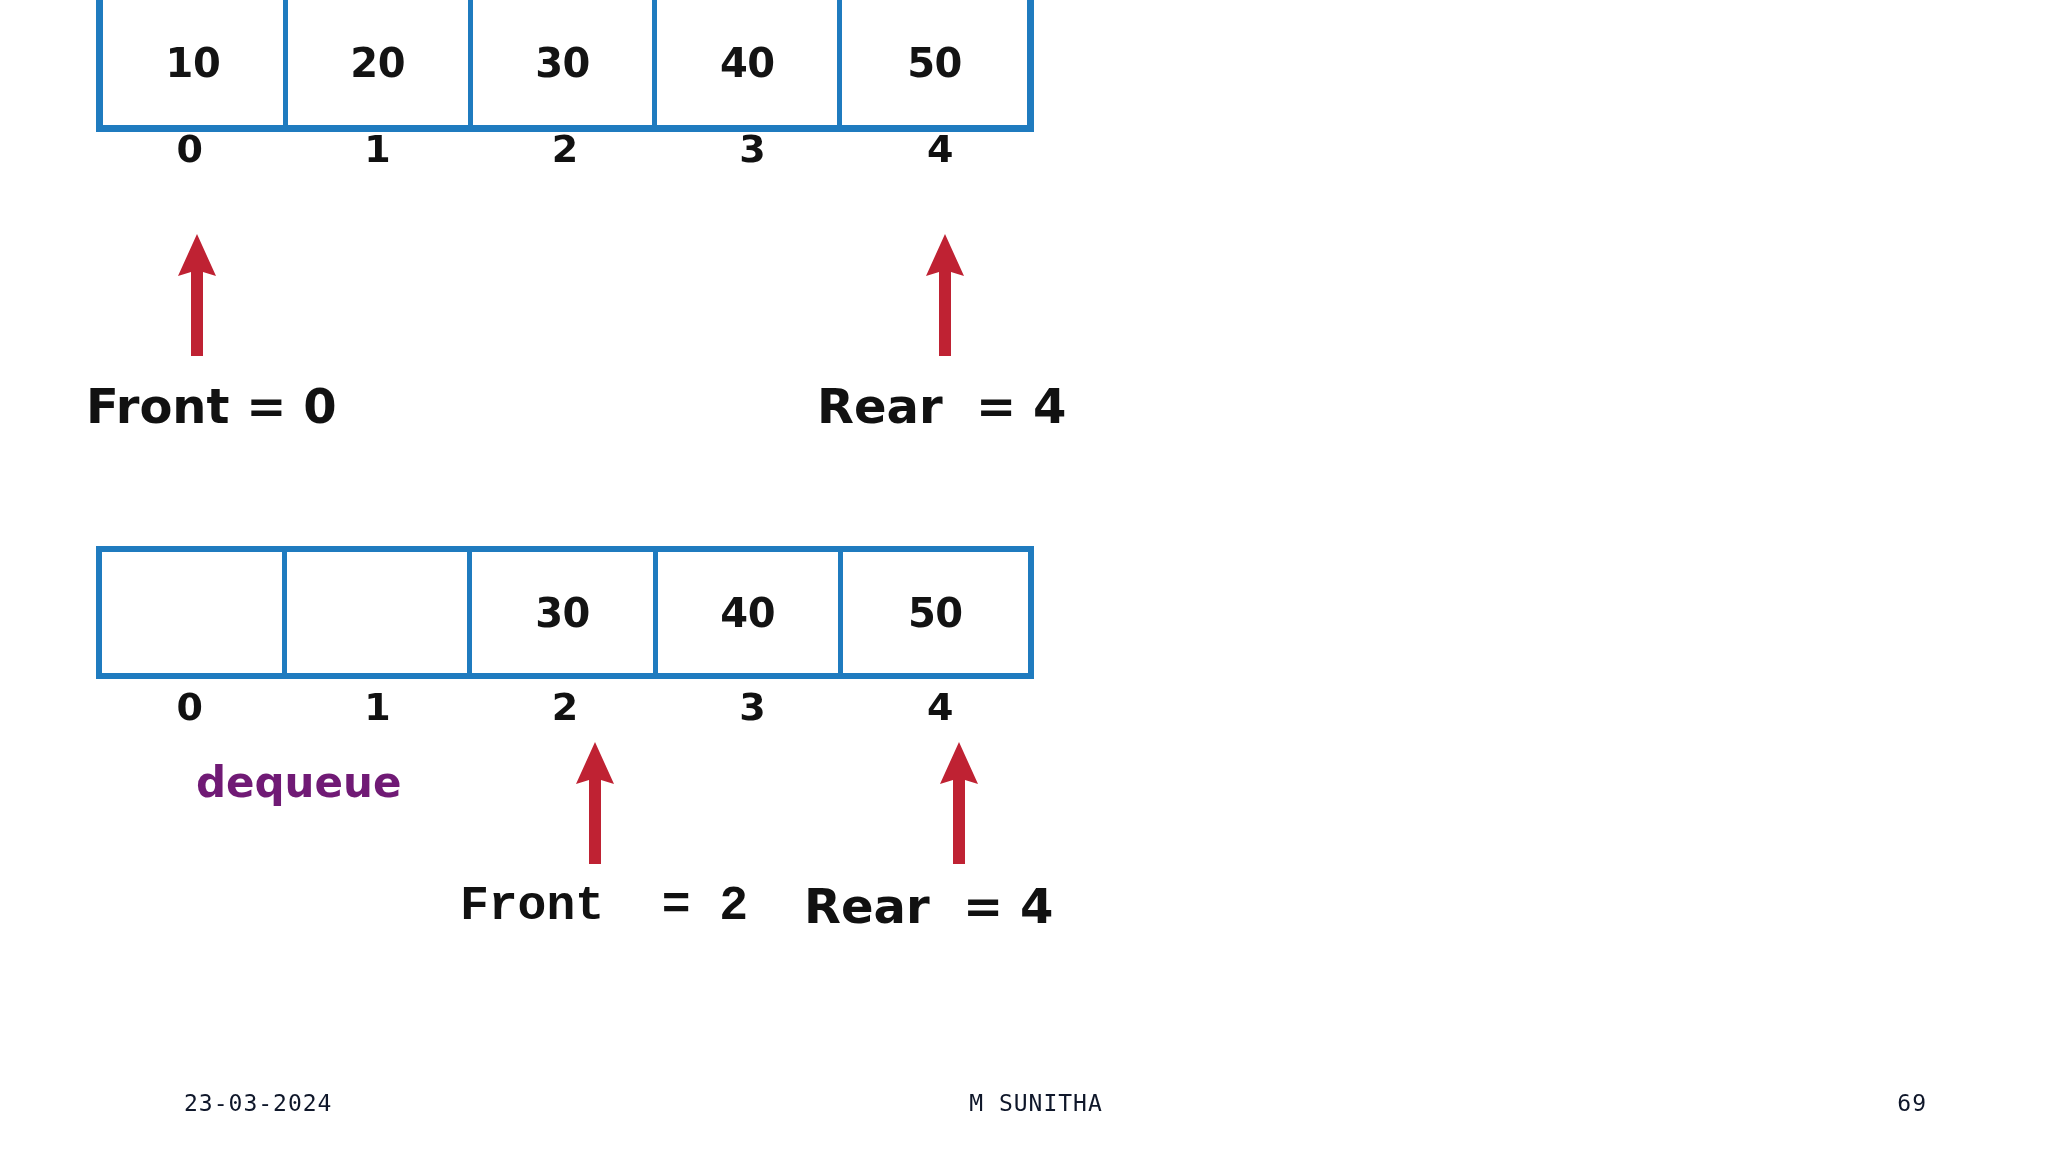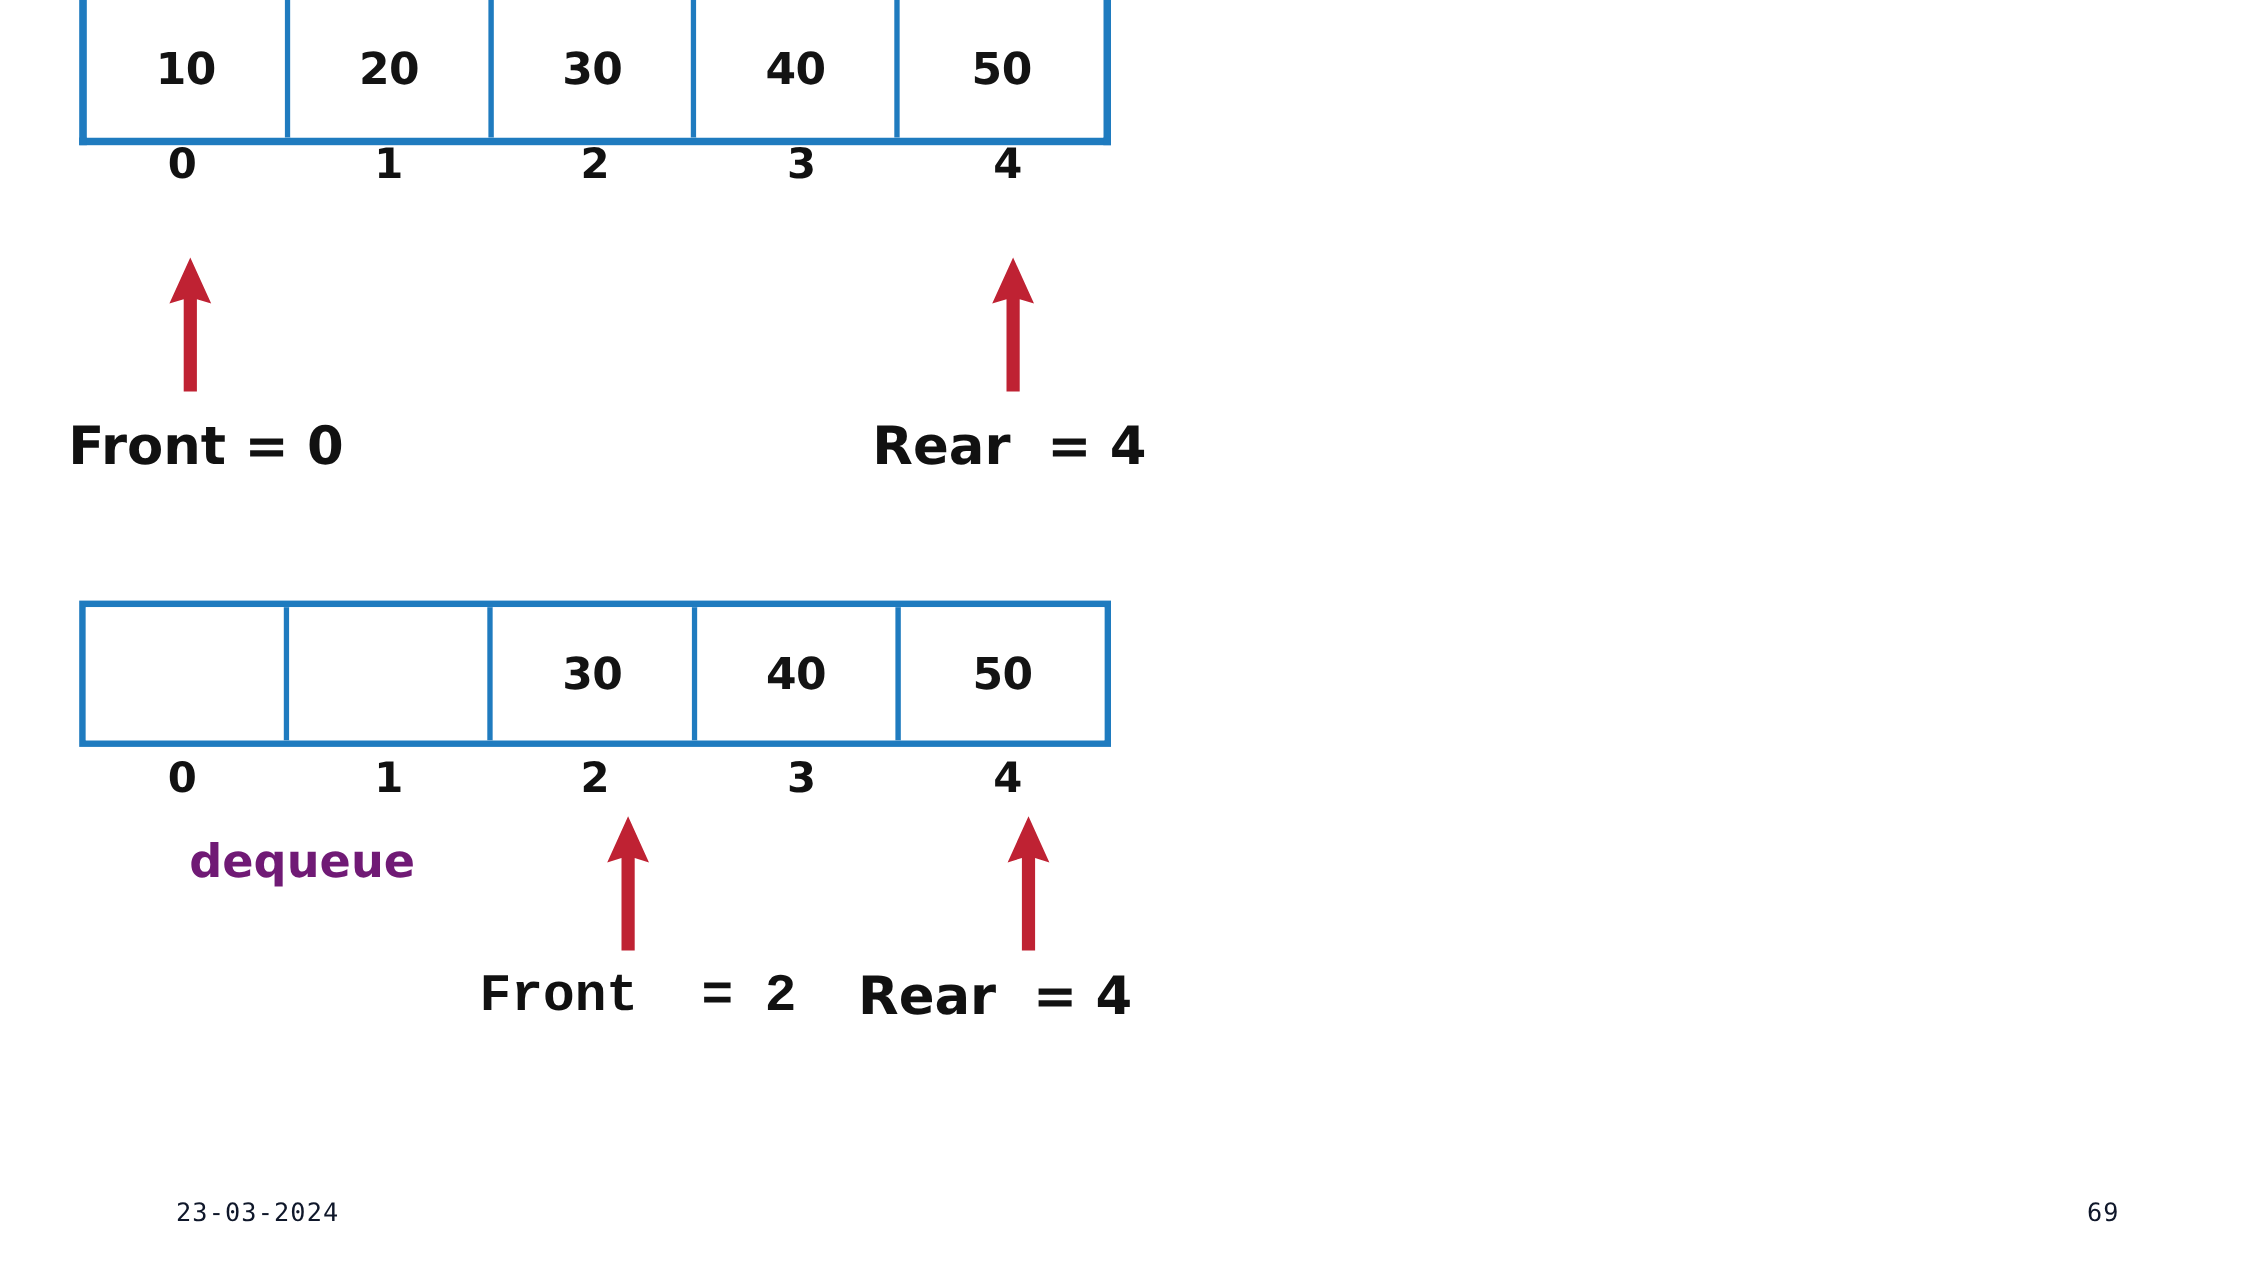--- a/index.html
+++ b/index.html
@@ -14,20 +14,21 @@
     position: relative;
     overflow: hidden;
     font-family: "Liberation Sans", sans-serif;
     background: #ffffff;
   }
 
   .slide {
     position: absolute;
     inset: 0;
     background: #ffffff;
+    margin-left: 24px;
   }
 
   
   .array {
     position: absolute;
     display: flex;
     box-sizing: border-box;
   }
   .cell {
     box-sizing: border-box;
@@ -204,16 +205,17 @@
       <polygon points="23,2 42,44 29,40 29,124 17,124 17,40 4,44" fill="#bf2233"></polygon>
     </svg>
   </div>
 
   <div class="caption" style="left:436px; top:882px;font-family:Liberation Mono, monospace;">Front  = 2</div>
 
   <div class="caption" style="left:780px; top:882px;">Rear  = 4</div>
 
   <div class="footer">
     <div class="footer-date">23-03-2024</div>
+    <div class="footer-author">M SUNITHA</div>
     <div class="footer-page">69</div>
   </div>
 
 </div>
 
 </body></html>

